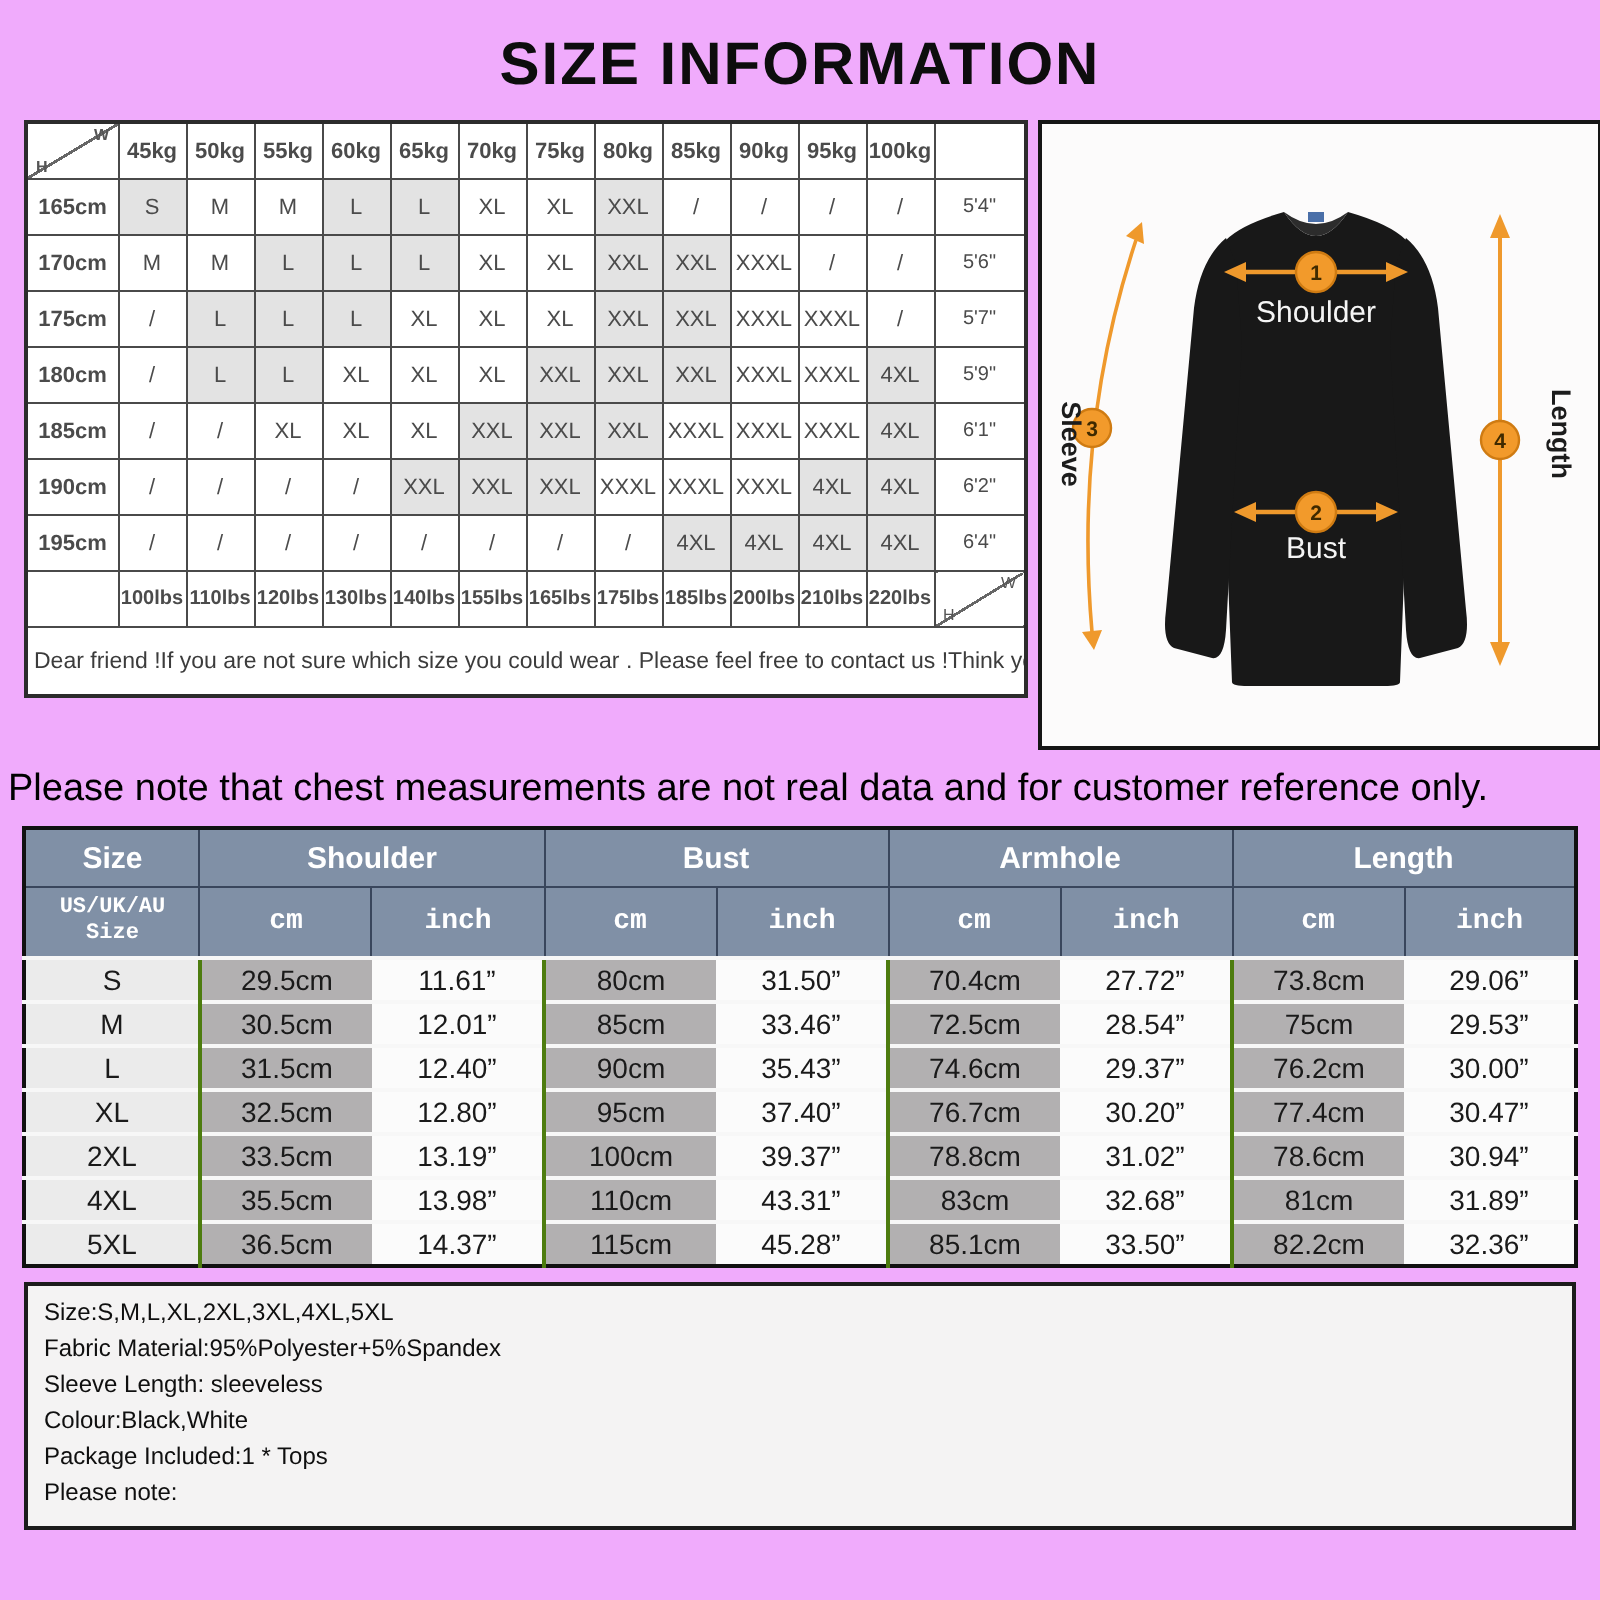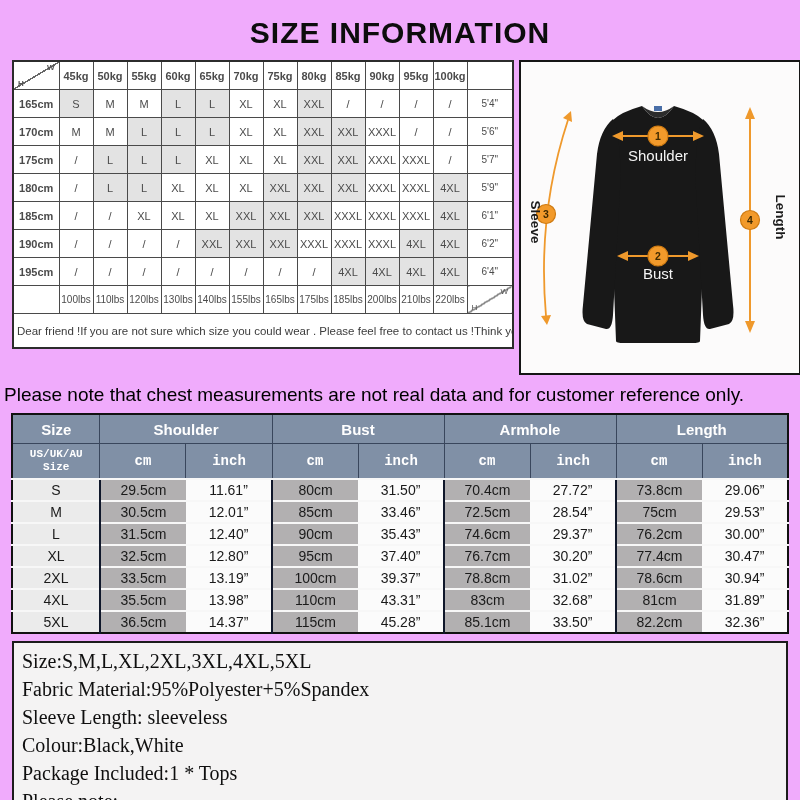--- a/index.html
+++ b/index.html
@@ -9,21 +9,21 @@
 
   .top-section{display:flex; margin:2px 12px 0 12px; gap:5px; align-items:flex-start;}
 
   
   table.hw{border-collapse:collapse; table-layout:fixed; width:500px; border:2px solid #2c2c2c; background:#fff;}
   table.hw td{border:1px solid #4a4a4a; text-align:center; vertical-align:middle; font-size:11px; color:#4b4b4b; height:27px; padding:0; white-space:nowrap; overflow:hidden;}
   table.hw tr.hdr td{height:27px; font-weight:600;}
   table.hw td.shaded{background:#e3e3e3;}
   table.hw td.hlabel{font-weight:600;}
   table.hw td.feet{font-size:10px;}
-  table.hw td.lbs{font-size:10px; font-weight:400;}
+  table.hw td.lbs{font-size:10px; font-weight:700;}
   table.hw td.corner{position:relative; padding:0;
      background:linear-gradient(to bottom right,transparent 0 calc(50% - 0.7px),#666 calc(50% - 0.7px) calc(50% + 0.7px),transparent calc(50% + 0.7px) 100%);}
   table.hw td.corner .cw{position:absolute; top:1px; right:4px; font-size:8px; color:#555;}
   table.hw td.corner .ch{position:absolute; bottom:1px; left:4px; font-size:8px; color:#555;}
   table.hw td.notecell{font-size:11.5px; height:33px; color:#3c3c3c; text-align:center; padding:0 3px;}
 
   
   .diagram-panel{width:278px; height:311px; border:2px solid #151515; background:#fcfbfb; position:relative; flex:0 0 auto;}
   .diagram-panel svg{display:block;}
 
@@ -33,25 +33,25 @@
   
   table.sz{border-collapse:collapse; table-layout:fixed; width:776px; margin:0 auto; border:2px solid #111;}
   table.sz td{text-align:center; vertical-align:middle; padding:0;}
   table.sz tr.g td{background:#8090a6; color:#fff; font-size:15px; font-weight:700; height:28px; border:1px solid #39465c;}
   table.sz tr.u td{background:#8090a6; color:#fff; font-family:"Liberation Mono",monospace; font-weight:700; font-size:14px; height:34px; border:1px solid #39465c;}
   table.sz tr.u td.first{font-size:11px; line-height:1.15;}
   table.sz tr.b td{font-size:14px; color:#1a1a1a; height:20px; border-top:2px solid #f7f7f7;}
   table.sz tr.b td.sizecol{background:#ebebeb;}
   table.sz tr.b td.cm{background:#b2b0b1;}
   table.sz tr.b td.inch{background:#fbfbfb;margin-left:12px;}
-  table.sz tr.b td.gb{border-left:2px solid #0f172a;}
+  table.sz tr.b td.gb{border-left:2px solid #4d7c0f;}
 
   
   .details-box{margin:7px 12px 0 12px; border:2px solid #1c1c1c; background:#f4f3f3; padding:3px 8px 6px 8px;}
-  .details-box p{margin:3px 0; font-size:20px; line-height:1.25; color:#0f0f0f;font-family:Liberation Serif, serif;}
+  .details-box p{margin:3px 0; font-size:12px; line-height:1.25; color:#0f0f0f;}
 </style>
 </head>
 <body>
 
 <div class="page">
 
   <div class="title">SIZE INFORMATION</div>
 
   <div class="top-section">
 

